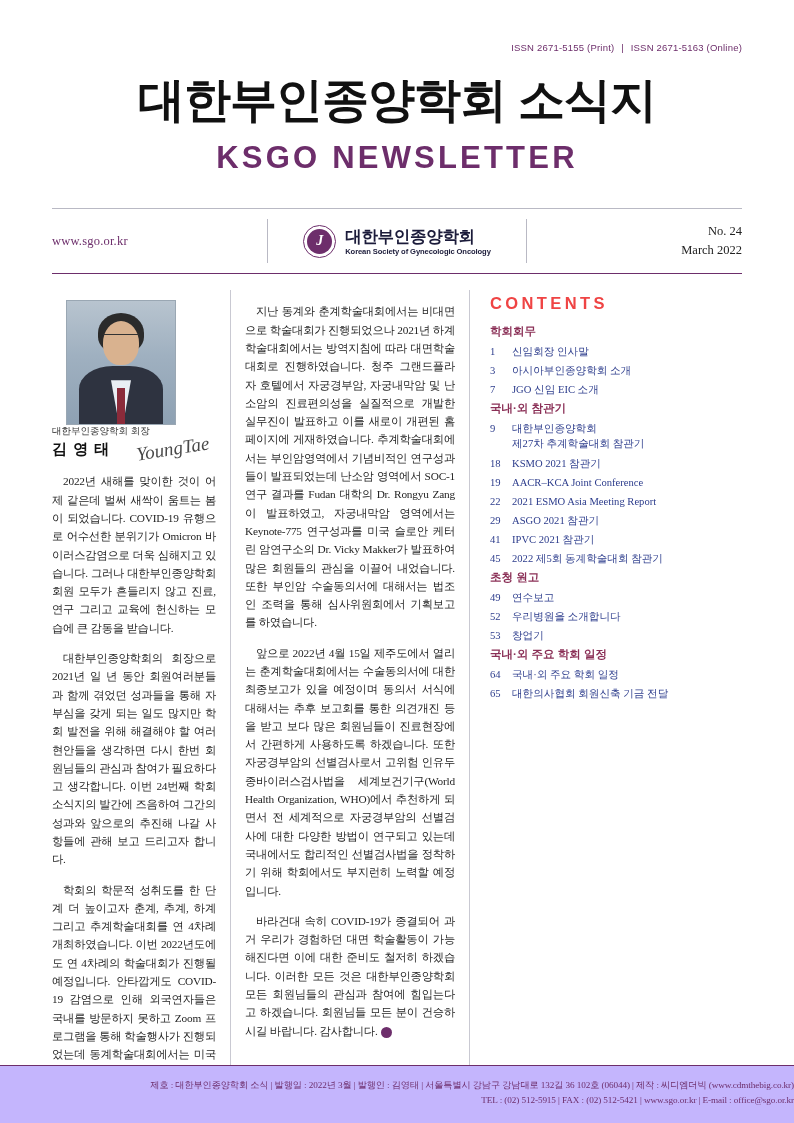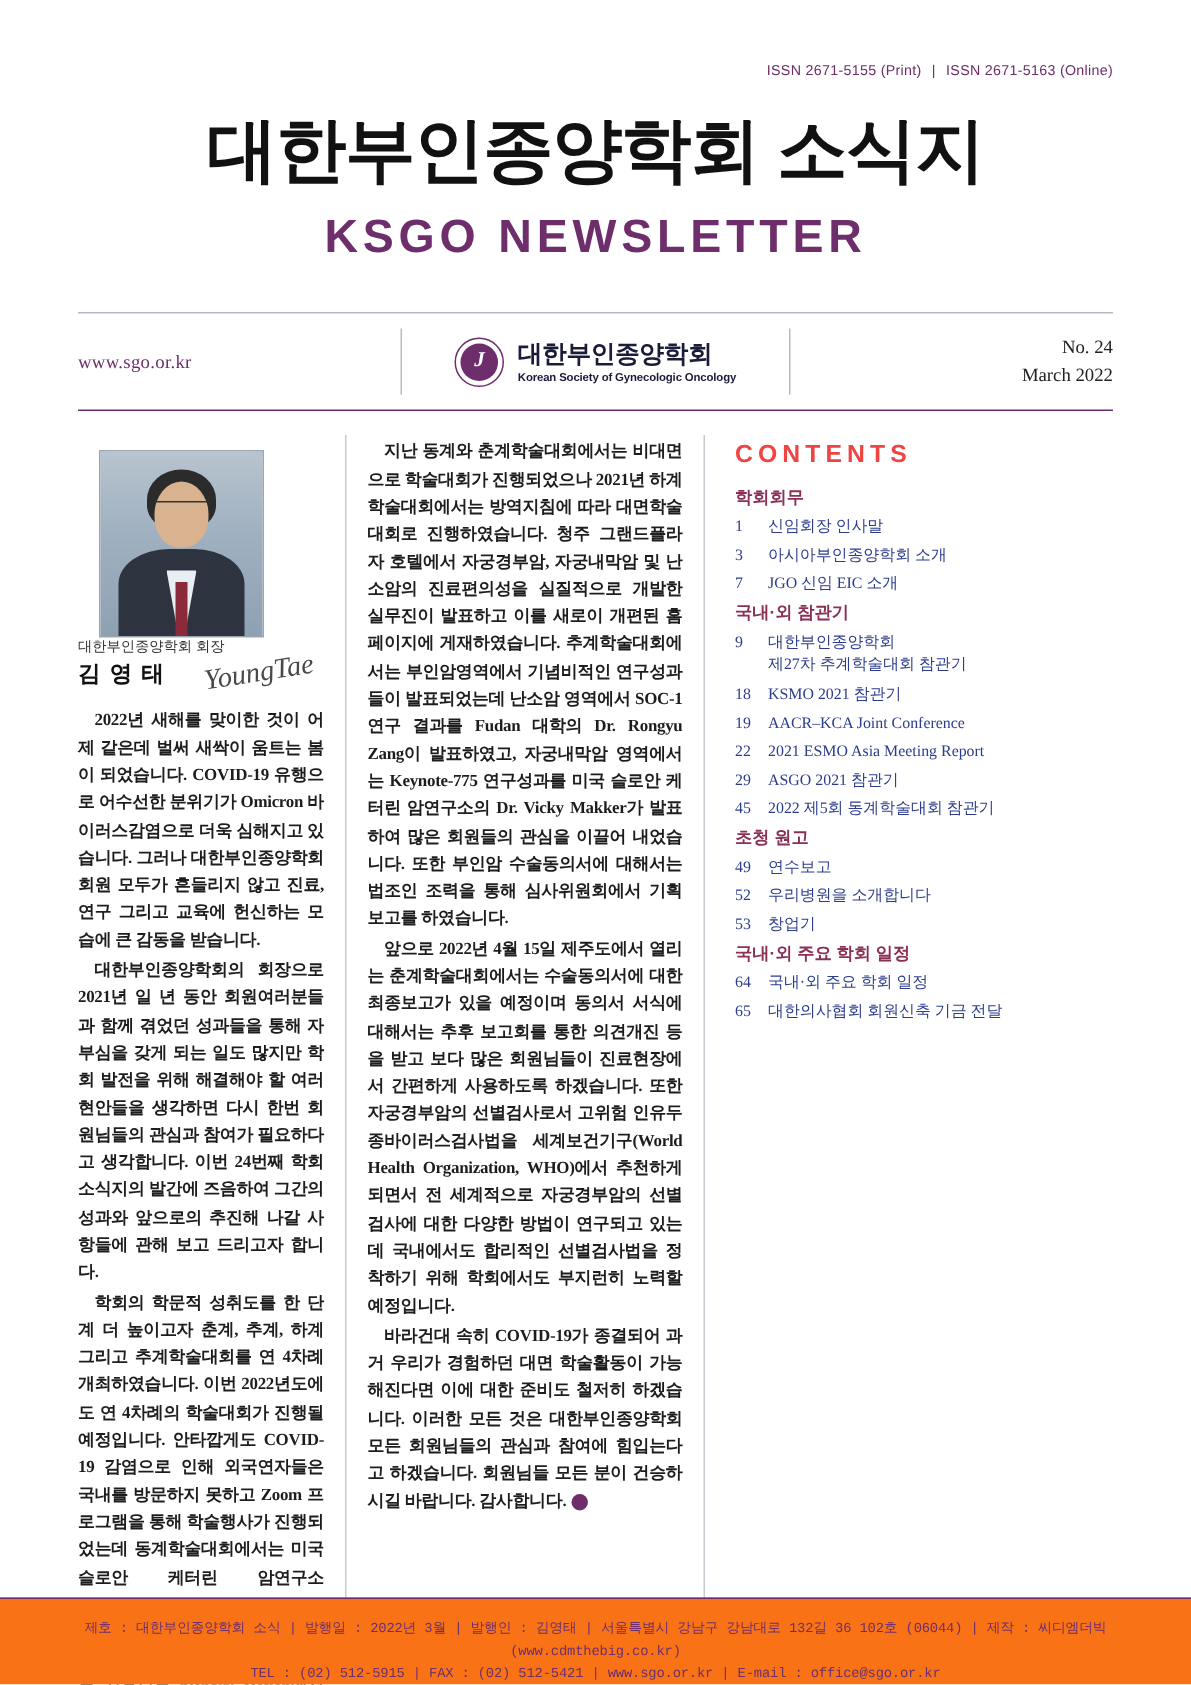--- a/index.html
+++ b/index.html
@@ -237,23 +237,22 @@
   }
   .bodytext {
     font-size: 11.3px;
     line-height: 1.62;
     color: #1d1d1d;
     text-align: justify;
     margin-top: 11px;
     letter-spacing: -0.2px;
   }
   .bodytext p {
-    margin: 2px 0 2px 0;
+    margin: 12px 0 2px 0;
     text-indent: 11px;
-    font-weight: bold;
   }
   .col-mid .bodytext {
     margin-top: 2px;
   }
   .endmark {
     display: inline-block;
     width: 11px;
     height: 11px;
     border-radius: 50%;
     background: #6d2e6b;
@@ -300,26 +299,25 @@
     flex: 1;
     color: #2c3c8c;
   }
   
   .footer {
     position: absolute;
     left: 0;
     right: 0;
     bottom: 0;
     height: 58px;
-    background: #f97316;
+    background: #c4b5fd;
     border-top: 1.2px solid #6d2e6b;
-    text-align: center;
+    text-align: right;
     padding-top: 12px;
     box-sizing: border-box;
-    font-family: Liberation Mono, monospace;
   }
   .footer div {
     font-size: 9.2px;
     color: #6d2e6b;
     line-height: 1.65;
     letter-spacing: -0.1px;
   }
 </style>
 </head>
 <body>
@@ -422,20 +420,24 @@
       </div>
       <div class="toc-row">
         <div class="toc-page">22</div>
         <div class="toc-label">2021 ESMO Asia Meeting Report</div>
       </div>
       <div class="toc-row">
         <div class="toc-page">29</div>
         <div class="toc-label">ASGO 2021 참관기</div>
       </div>
       <div class="toc-row">
+        <div class="toc-page">41</div>
+        <div class="toc-label">IPVC 2021 참관기</div>
+      </div>
+      <div class="toc-row">
         <div class="toc-page">45</div>
         <div class="toc-label">2022 제5회 동계학술대회 참관기</div>
       </div>
 
       <div class="toc-section">초청 원고</div>
       <div class="toc-row">
         <div class="toc-page">49</div>
         <div class="toc-label">연수보고</div>
       </div>
       <div class="toc-row">

